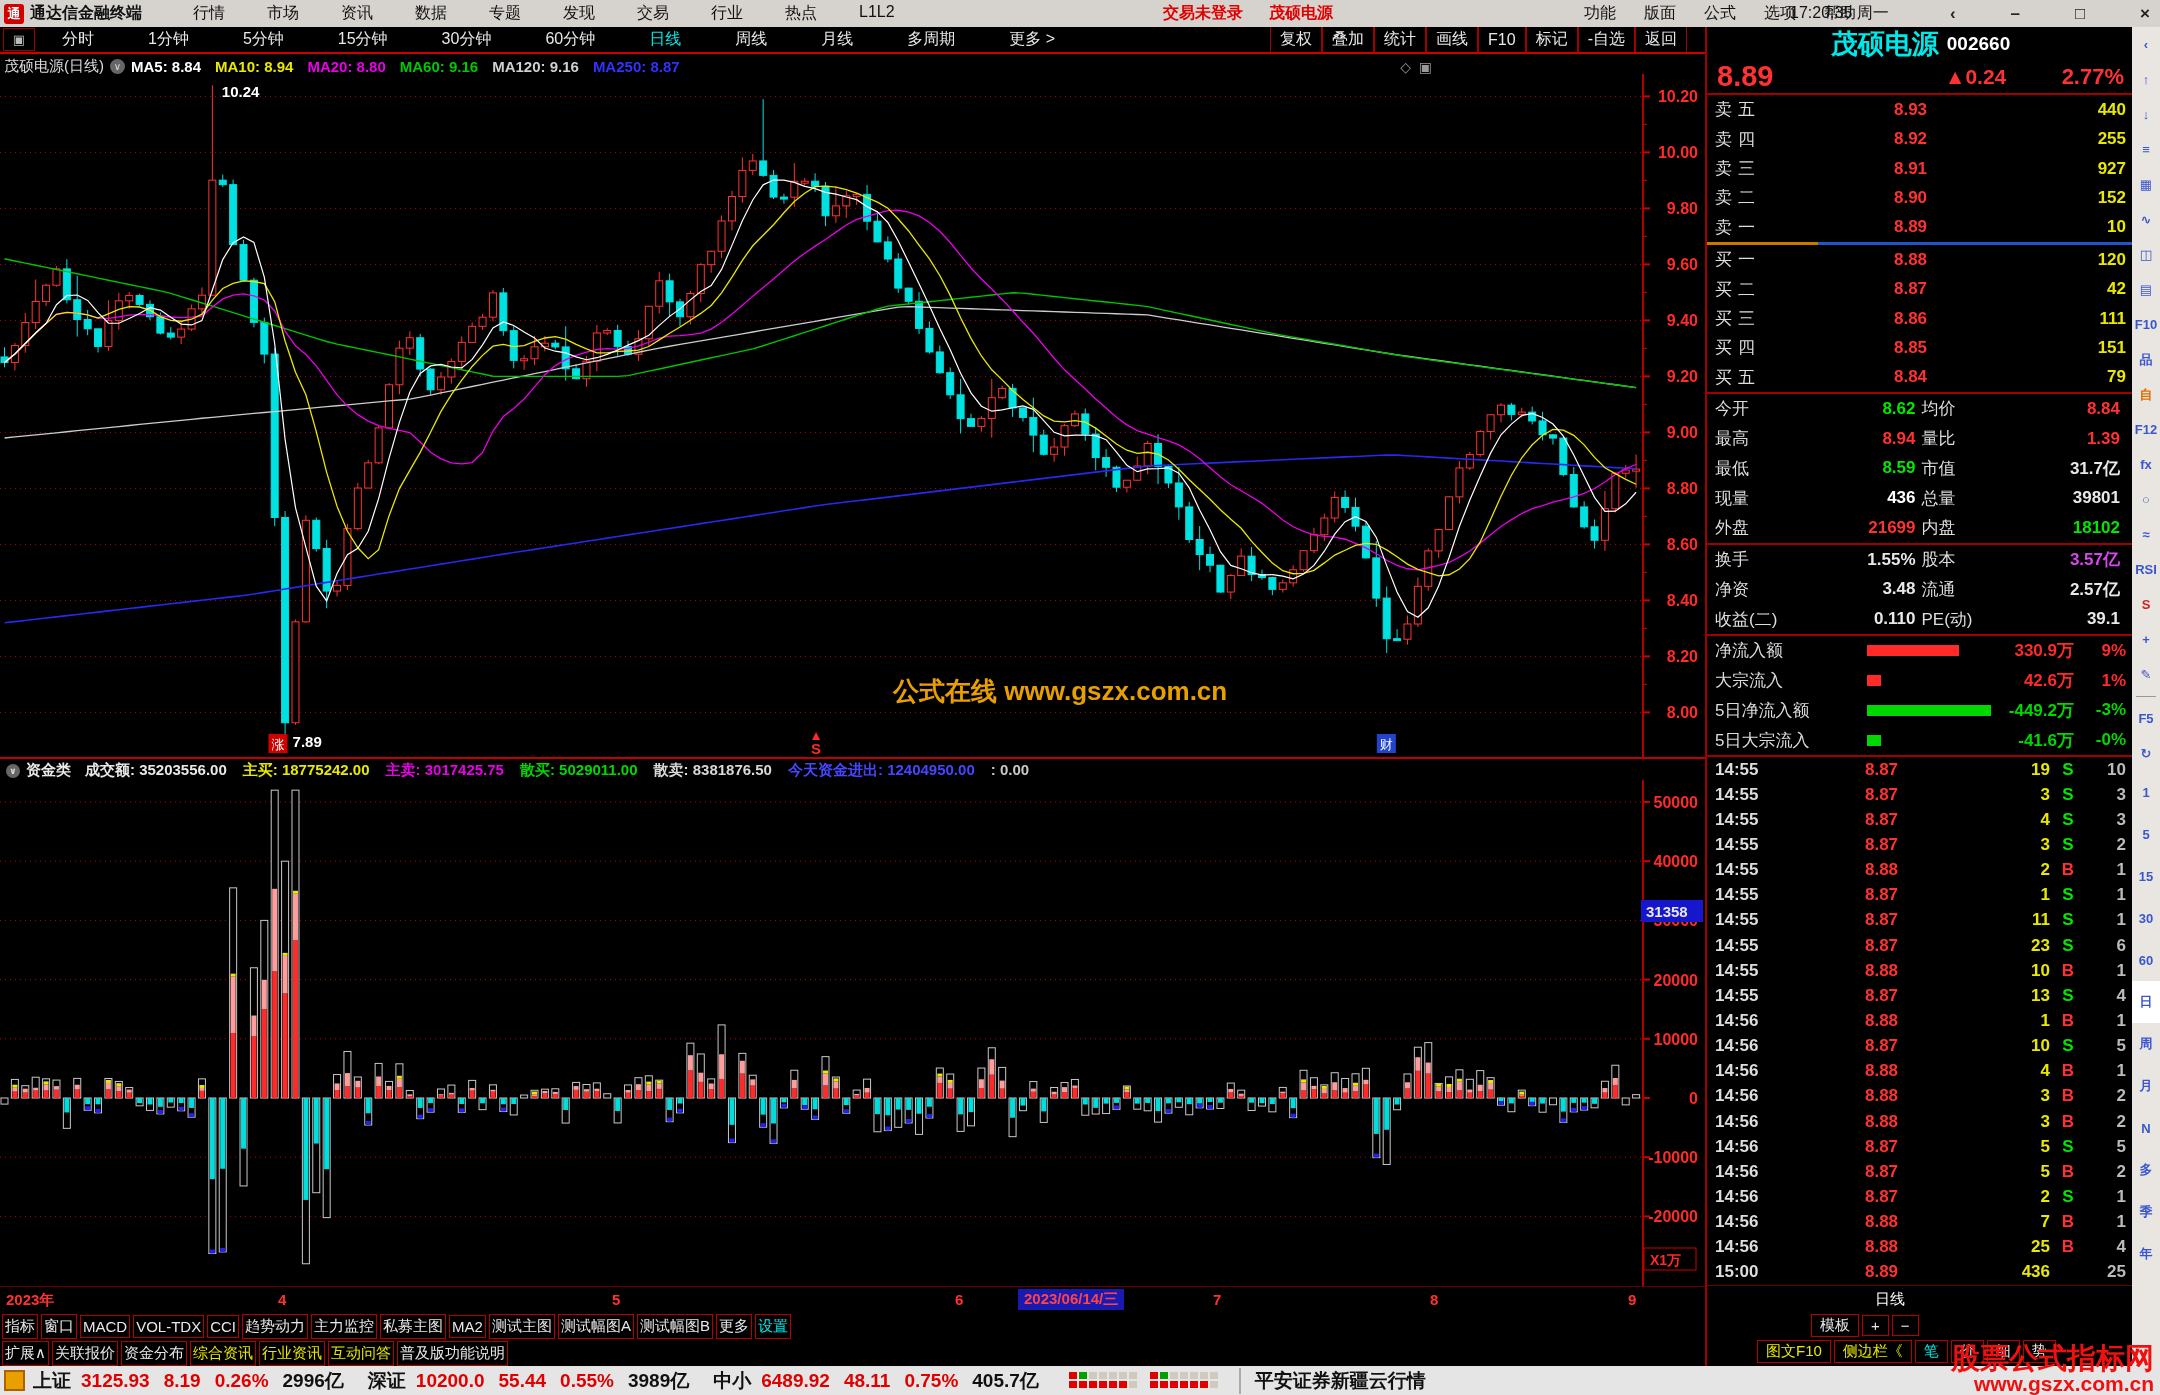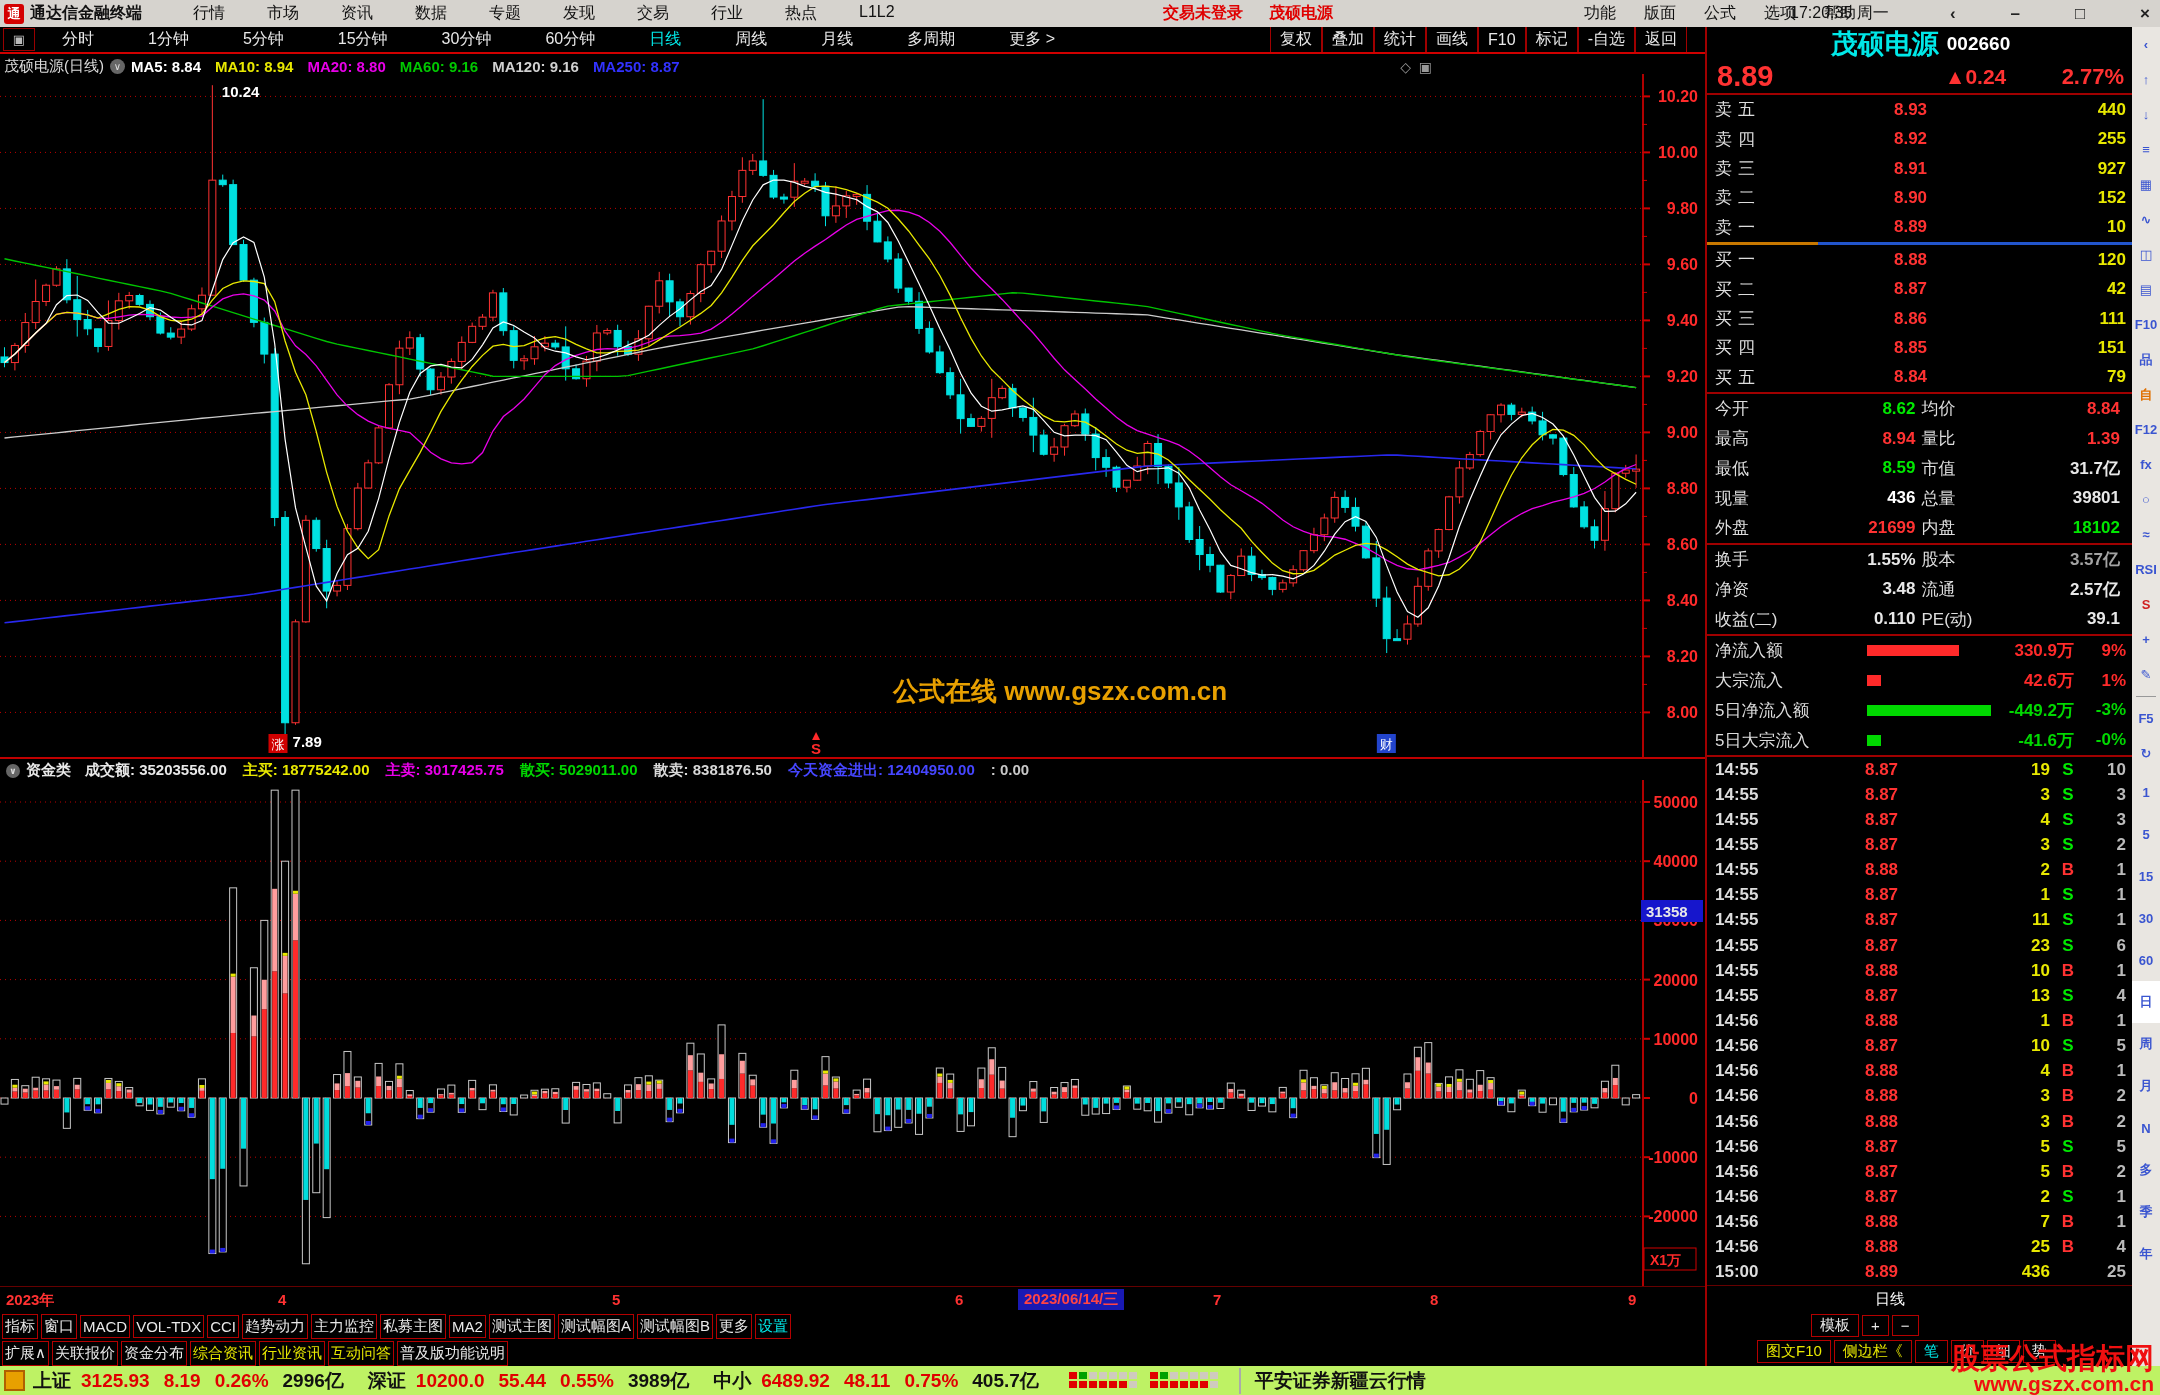--- a/index.html
+++ b/index.html
@@ -88,21 +88,21 @@
   .pbox{border:1px solid #b40000;padding:1px 8px;margin-right:3px;white-space:nowrap;}
   
   #iconstrip{left:2132px;top:27px;width:28px;height:1339px;background:#e9e6e1;display:flex;flex-direction:column;align-items:center;}
   .ic{height:35px;display:flex;align-items:center;justify-content:center;color:#3a55d0;font-size:13px;font-weight:bold;width:100%;}
   .ic.sm{height:42px;}
   .ic.selected{background:#fff;}
   .ic.orange{color:#e07000;}
   .ic.red{color:#d02020;}
   .icdiv{width:20px;border-top:1px solid #999;margin:4px 0;}
   
-  #statusbar{left:0;top:1366px;width:2160px;height:29px;background:#bef264;display:flex;align-items:center;
+  #statusbar{left:0;top:1366px;width:2160px;height:29px;background:#e5e5e5;display:flex;align-items:center;
              font-size:19px;font-weight:bold;color:#111;}
   #stico{width:17px;height:17px;background:#e8a000;border:2px solid #b06000;margin:0 8px 0 4px;}
   .sidx{display:flex;align-items:center;margin-right:10px;}
   .sidx .n{color:#111;margin-right:10px;}
   .sidx .red{color:#e00000;margin-right:14px;}
   .sidx .blk{color:#111;margin-right:14px;}
   .blockgrid{display:grid;grid-template-columns:repeat(7,9px);grid-auto-rows:8px;gap:1px;margin:0 6px;}
   .bg-cell{width:8px;height:7px;}
   #broker{margin-left:14px;border-left:2px solid #aaa;padding-left:14px;}
   
@@ -1208,21 +1208,21 @@
           <span class="sl">外盘</span>
           <span class="sv" style="color: rgb(255, 50, 50);">21699</span>
           <span class="sl">内盘</span>
           <span class="sv" style="color: rgb(0, 232, 0);">18102</span>
         </div>
         <div class="statdiv"></div>
         <div class="srow">
           <span class="sl">换手</span>
           <span class="sv" style="color: rgb(232, 232, 232);">1.55%</span>
           <span class="sl">股本</span>
-          <span class="sv" style="color: #a3a3a3;">3.57亿</span>
+          <span class="sv" style="color: #d946ef;">3.57亿</span>
         </div>
         <div class="srow">
           <span class="sl">净资</span>
           <span class="sv" style="color: rgb(232, 232, 232);">3.48</span>
           <span class="sl">流通</span>
           <span class="sv" style="color: rgb(232, 232, 232);">2.57亿</span>
         </div>
         <div class="srow">
           <span class="sl">收益(二)</span>
           <span class="sv" style="color: rgb(232, 232, 232);">0.110</span>

